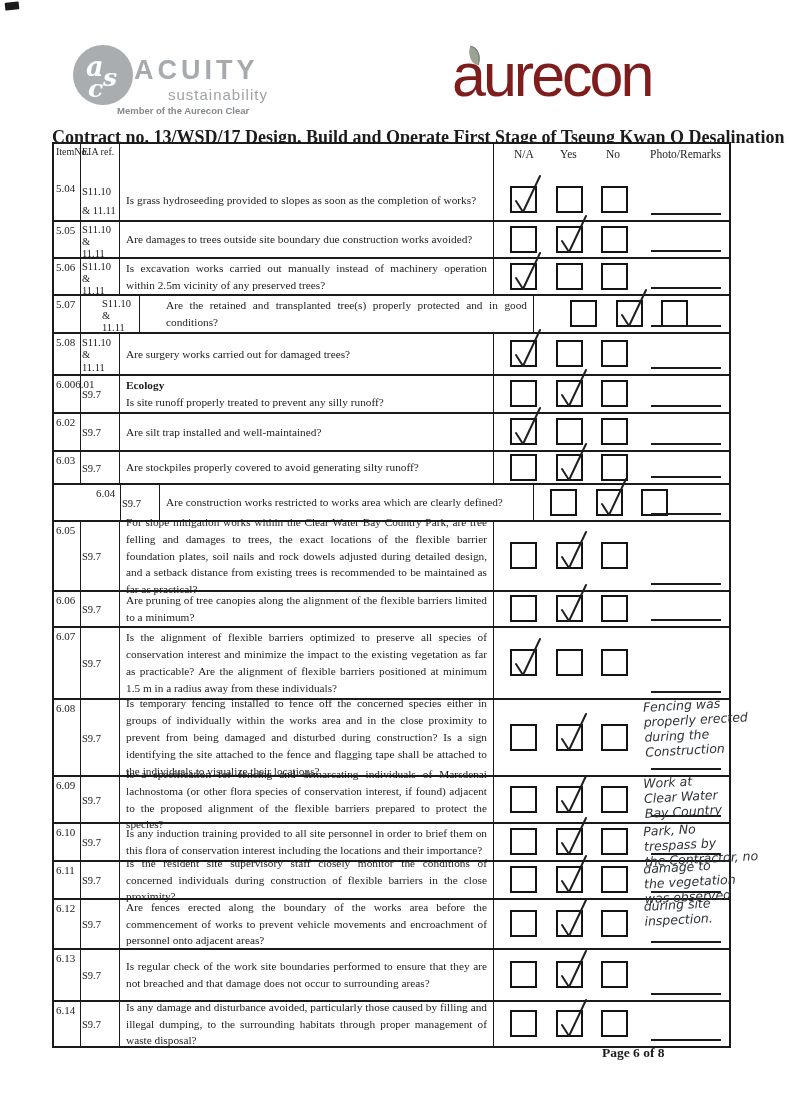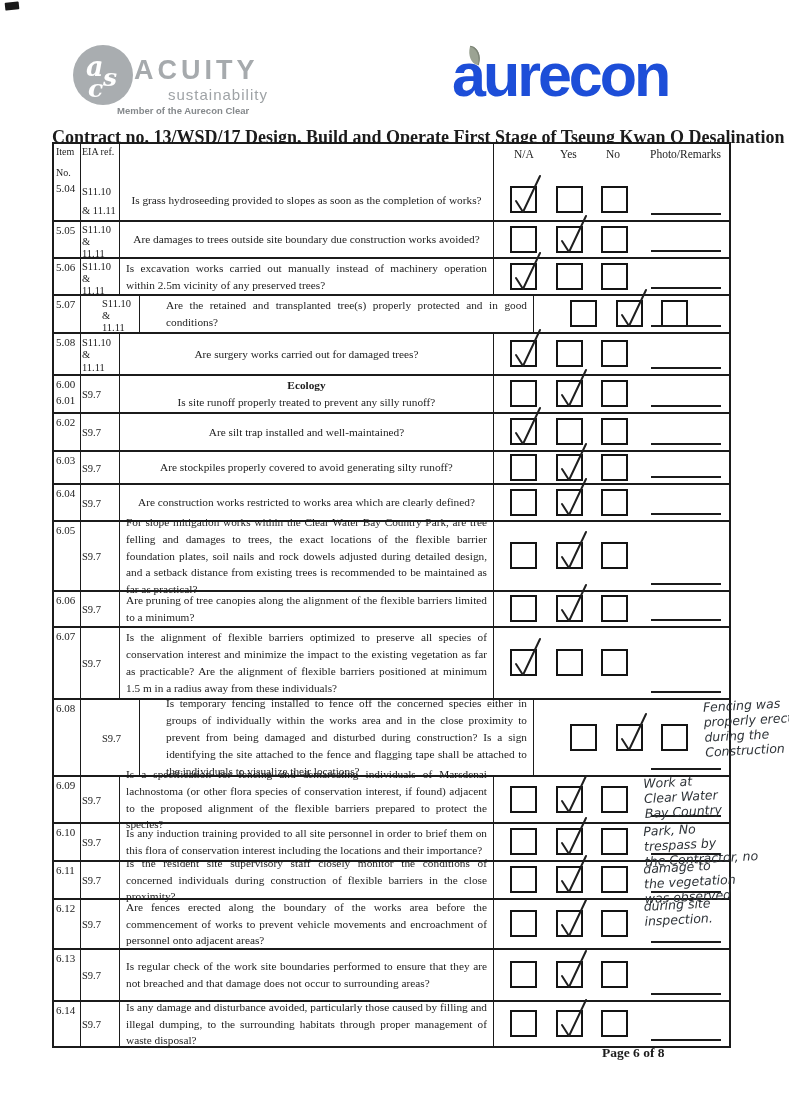--- a/index.html
+++ b/index.html
@@ -9,38 +9,38 @@
         border-radius:1px;transform:rotate(-6deg);}
   
   .acuity-circle{position:absolute;left:72px;top:44px;width:62px;height:62px;}
   .acuity-name{position:absolute;left:134px;top:55px;font-family:"Liberation Sans",sans-serif;
         font-weight:bold;font-size:27px;letter-spacing:4px;color:#a6aaad;}
   .acuity-sub{position:absolute;left:168px;top:86px;font-family:"Liberation Sans",sans-serif;
         font-size:15px;letter-spacing:1px;color:#9fa3a6;}
   .acuity-member{position:absolute;left:117px;top:105px;font-family:"Liberation Sans",sans-serif;
         font-weight:bold;font-size:9.5px;color:#85898c;}
   .aurecon{position:absolute;left:452px;top:40px;font-family:"Liberation Sans",sans-serif;
-        font-weight:bold;font-size:61px;letter-spacing:-3px;color:#1d4ed8;}
+        font-weight:normal;font-size:61px;letter-spacing:-3px;color:#7f1d1d;}
   .aurecon-leaf{position:absolute;left:468px;top:47px;width:13px;height:17px;background:#9ba393;
         border-radius:0 90% 0 90%;transform:rotate(14deg);box-shadow:-1px 1px 0 #7d8577 inset;}
   
   .title{position:absolute;left:52px;top:127px;width:679px;text-align:center;
         font-weight:bold;font-size:18px;white-space:nowrap;}
   
   .tbl{position:absolute;left:52px;top:142px;width:679px;border:2px solid #1b1b1b;
         box-sizing:border-box;background:#fff;}
   .row{display:flex;border-top:2px solid #1b1b1b;box-sizing:border-box;position:relative;}
   .row:first-child{border-top:none;}
   .cell{box-sizing:border-box;border-right:1.5px solid #1b1b1b;position:relative;}
-  .c-item{width:27px;font-size:11px;padding:2px 0 0 2px;display:flex;flex-direction:column;
+  .c-item{width:27px;font-size:11px;padding:2px 0 0 2px;display:flex;flex-direction:row;
         justify-content:space-between;padding-bottom:6px;}
   .c-ref{width:39px;font-size:10.5px;padding:2px 0 0 1px;display:flex;flex-direction:column;
         justify-content:space-around;line-height:12px;}
   .c-q{width:374px;font-size:11.3px;line-height:1.5;text-align:justify;
-        padding:2px 6px 2px 6px;display:flex;flex-direction:column;justify-content:center;align-items:center;}
+        padding:2px 6px 2px 6px;display:flex;flex-direction:column;justify-content:center;}
   .c-q .qhead{font-weight:bold;}
   .c-checks{flex:1;border-right:none;position:relative;overflow:visible;}
   .hdr{height:36px;}
   .hdr .c-item,.hdr .c-ref{font-size:10px;justify-content:space-between;padding-bottom:2px;}
   .hlabel{position:absolute;top:4px;font-size:11.5px;}
   .box{position:absolute;width:27px;height:27px;border:2px solid #141414;box-sizing:border-box;
         top:calc(50% - 14px);background:#fff;}
   .box svg{position:absolute;left:-3px;top:-17px;width:36px;height:46px;pointer-events:none;}
   .b-na{left:16px;} .b-yes{left:62px;} .b-no{left:107px;}
   .blankline{position:absolute;right:8px;bottom:5px;width:70px;border-bottom:2px solid #1b1b1b;}
@@ -264,21 +264,21 @@
       <div class="box b-na"></div>
       <div class="box b-yes ticked">
               <svg viewBox="0 0 36 46">
                 <polyline points="7,30 14,41 31,5" fill="none" stroke="#1f1f1f" stroke-width="2" stroke-linecap="round" stroke-linejoin="round"></polyline>
               </svg>
             </div>
       <div class="box b-no"></div>
       <div class="blankline"></div>
     </div>
   </div>
-        <div class="row" style="height: 37px;">
+        <div class="row" style="height: 37px; padding-left: 40px;">
     <div class="cell c-item">
             <div>6.04</div>
           </div>
     <div class="cell c-ref">
             <div>S9.7</div>
           </div>
     <div class="cell c-q">
 
       <span class="qtext">Are construction works restricted to works area which are clearly defined?</span>
     </div>
@@ -352,21 +352,21 @@
       <div class="box b-na ticked">
               <svg viewBox="0 0 36 46">
                 <polyline points="7,30 14,41 31,5" fill="none" stroke="#1f1f1f" stroke-width="2" stroke-linecap="round" stroke-linejoin="round"></polyline>
               </svg>
             </div>
       <div class="box b-yes"></div>
       <div class="box b-no"></div>
       <div class="blankline"></div>
     </div>
   </div>
-        <div class="row" style="height: 77px; gap: 20px;">
+        <div class="row" style="height: 77px;">
     <div class="cell c-item">
             <div>6.08</div>
           </div>
     <div class="cell c-ref">
             <div>S9.7</div>
           </div>
     <div class="cell c-q">
 
       <span class="qtext">Is temporary fencing installed to fence off the concerned species either in groups of individually within the works area and in the close proximity to prevent from being damaged and disturbed during construction? Is a sign identifying the site attached to the fence and flagging tape shall be attached to the individuals to visualize their locations?</span>
     </div>

